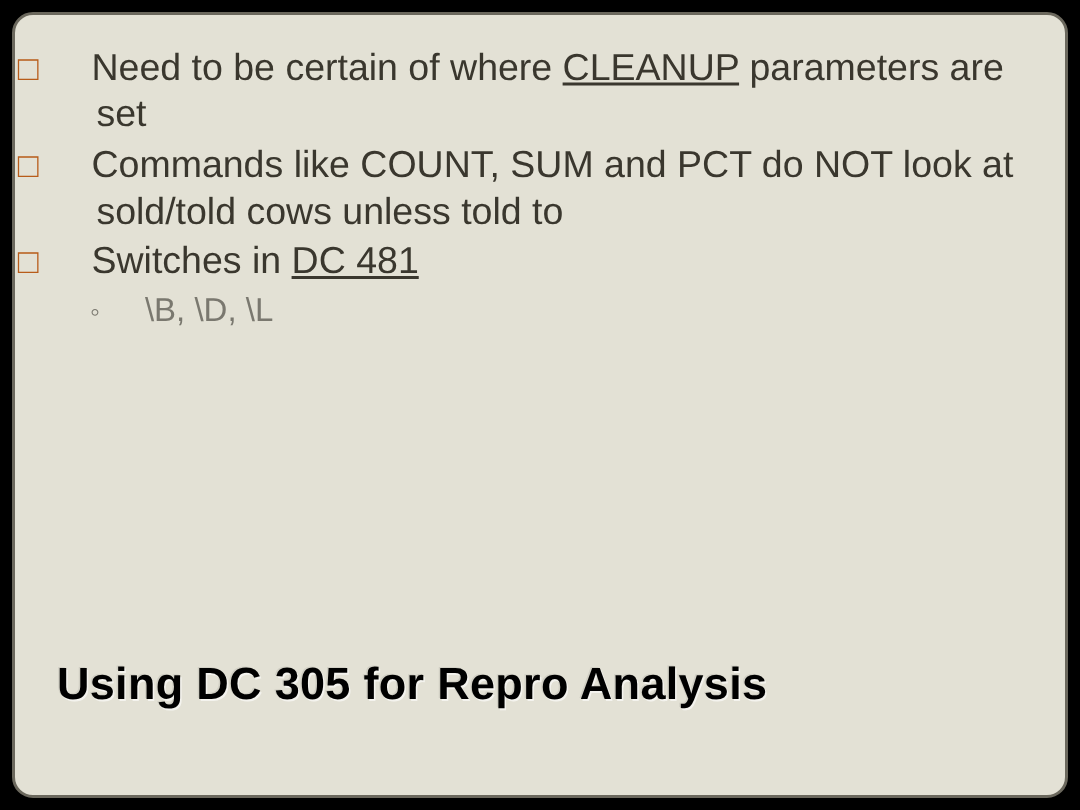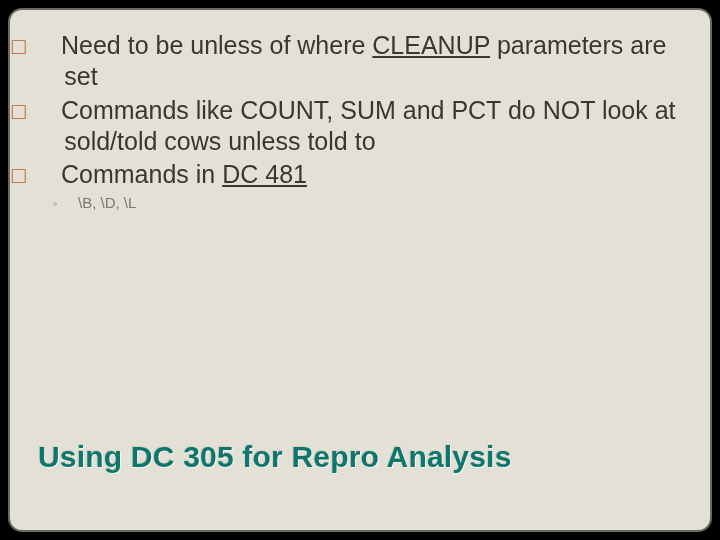--- a/index.html
+++ b/index.html
@@ -32,46 +32,46 @@
     font-size: 0.92em;
     display: inline-block;
     width: 1em;
     color: #b85c1a;
   }
   .lk {
     text-decoration: underline;
     text-align: right;
   }
   .sub-bullet {
-    font-size: 15px;
+    font-size: 22px;
     color: #7a786f;
     padding-left: 2.8em;
     text-indent: -0.9em;
     margin-top: 4px;
   }
   .sub-marker {
     display: inline-block;
     width: 0.9em;
     font-size: 0.85em;
   }
   .title {
     position: absolute;
     left: 28px; right: 28px;
     bottom: 56px;
     font-size: 30px;
     font-weight: bold;
-    color: #0f766e;
+    color: #000000;
     text-shadow: 1px 1px 0 rgba(255,255,255,0.6), -1px -1px 0 rgba(0,0,0,0.08);
     letter-spacing: 0.2px;
   }
 </style>
 </head>
 <body>
 
 <div class="frame">
   <div class="bullets">
-      <div class="bullet-item"><span class="bullet-marker">□</span><span>Need to be unless of where </span><span class="lk">CLEANUP</span><span> parameters are set</span></div>
+      <div class="bullet-item"><span class="bullet-marker">□</span><span>Need to be certain of where </span><span class="lk">CLEANUP</span><span> parameters are set</span></div>
       <div class="bullet-item"><span class="bullet-marker">□</span><span>Commands like COUNT, SUM and PCT do NOT look at sold/told cows unless told to</span></div>
-      <div class="bullet-item"><span class="bullet-marker">□</span><span>Commands in </span><span class="lk">DC 481</span></div>
+      <div class="bullet-item"><span class="bullet-marker">□</span><span>Switches in </span><span class="lk">DC 481</span></div>
       <div class="sub-bullet"><span class="sub-marker">◦</span><span>\B, \D, \L</span></div>
     </div>
   <div class="title">Using DC 305 for Repro Analysis</div>
 </div>
 
 </body></html>

